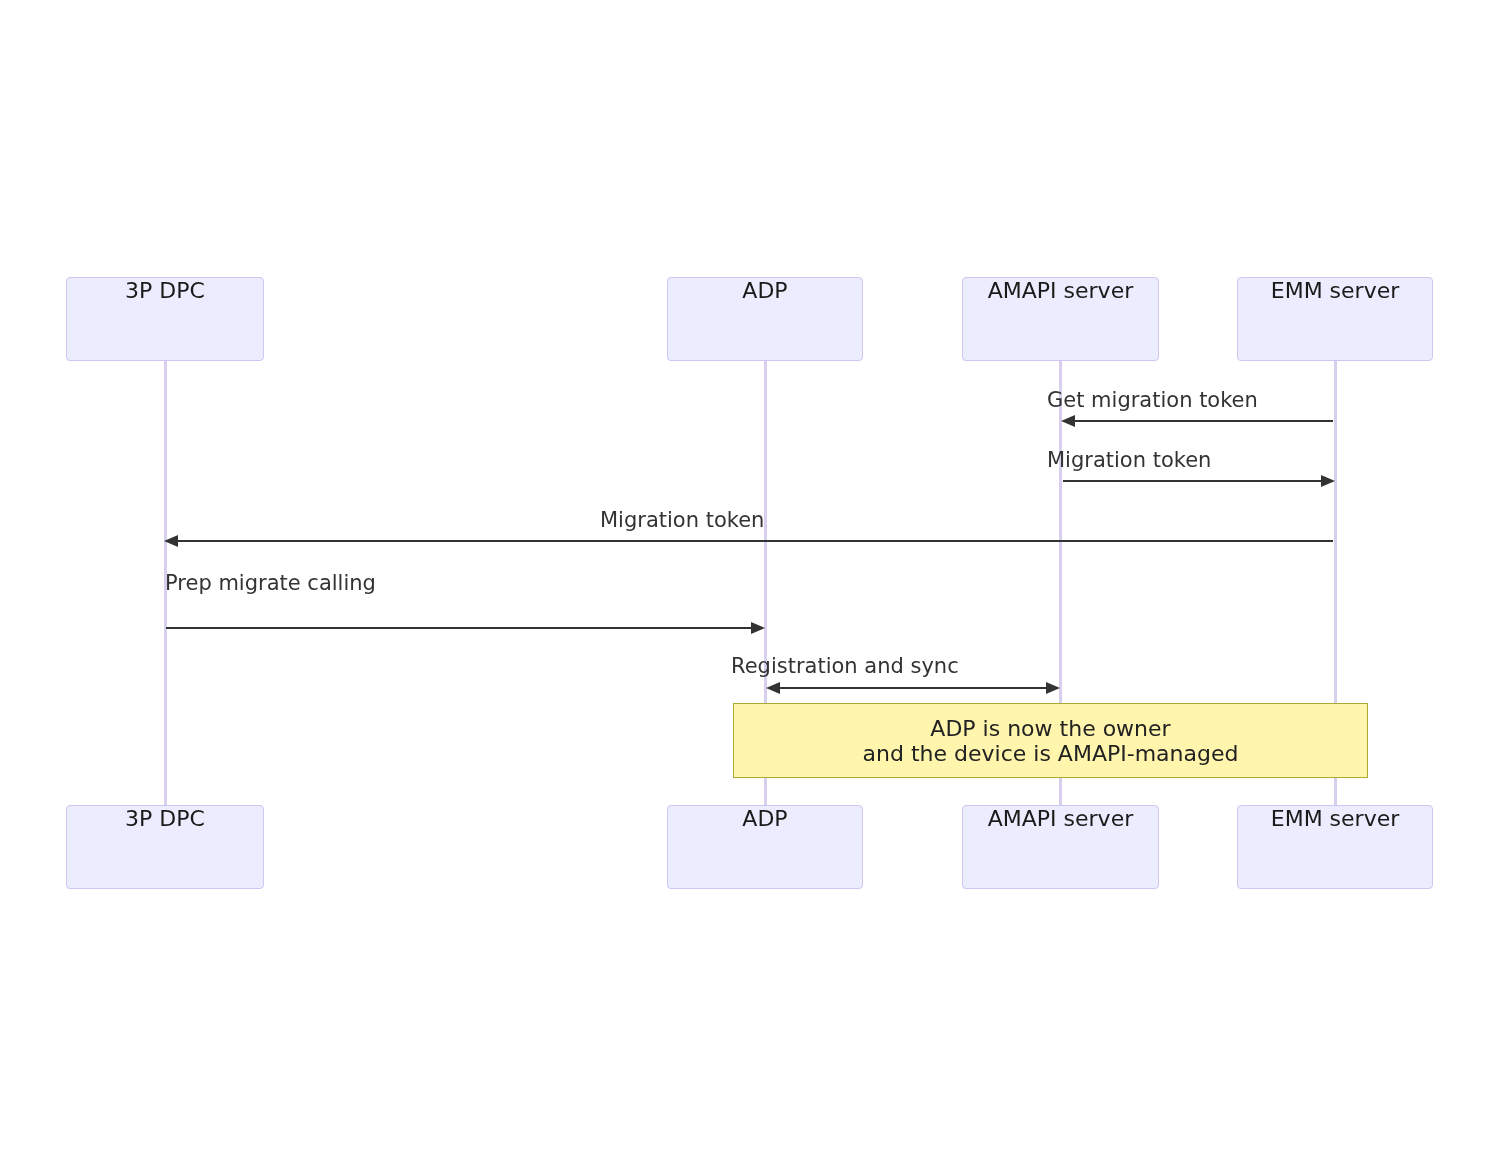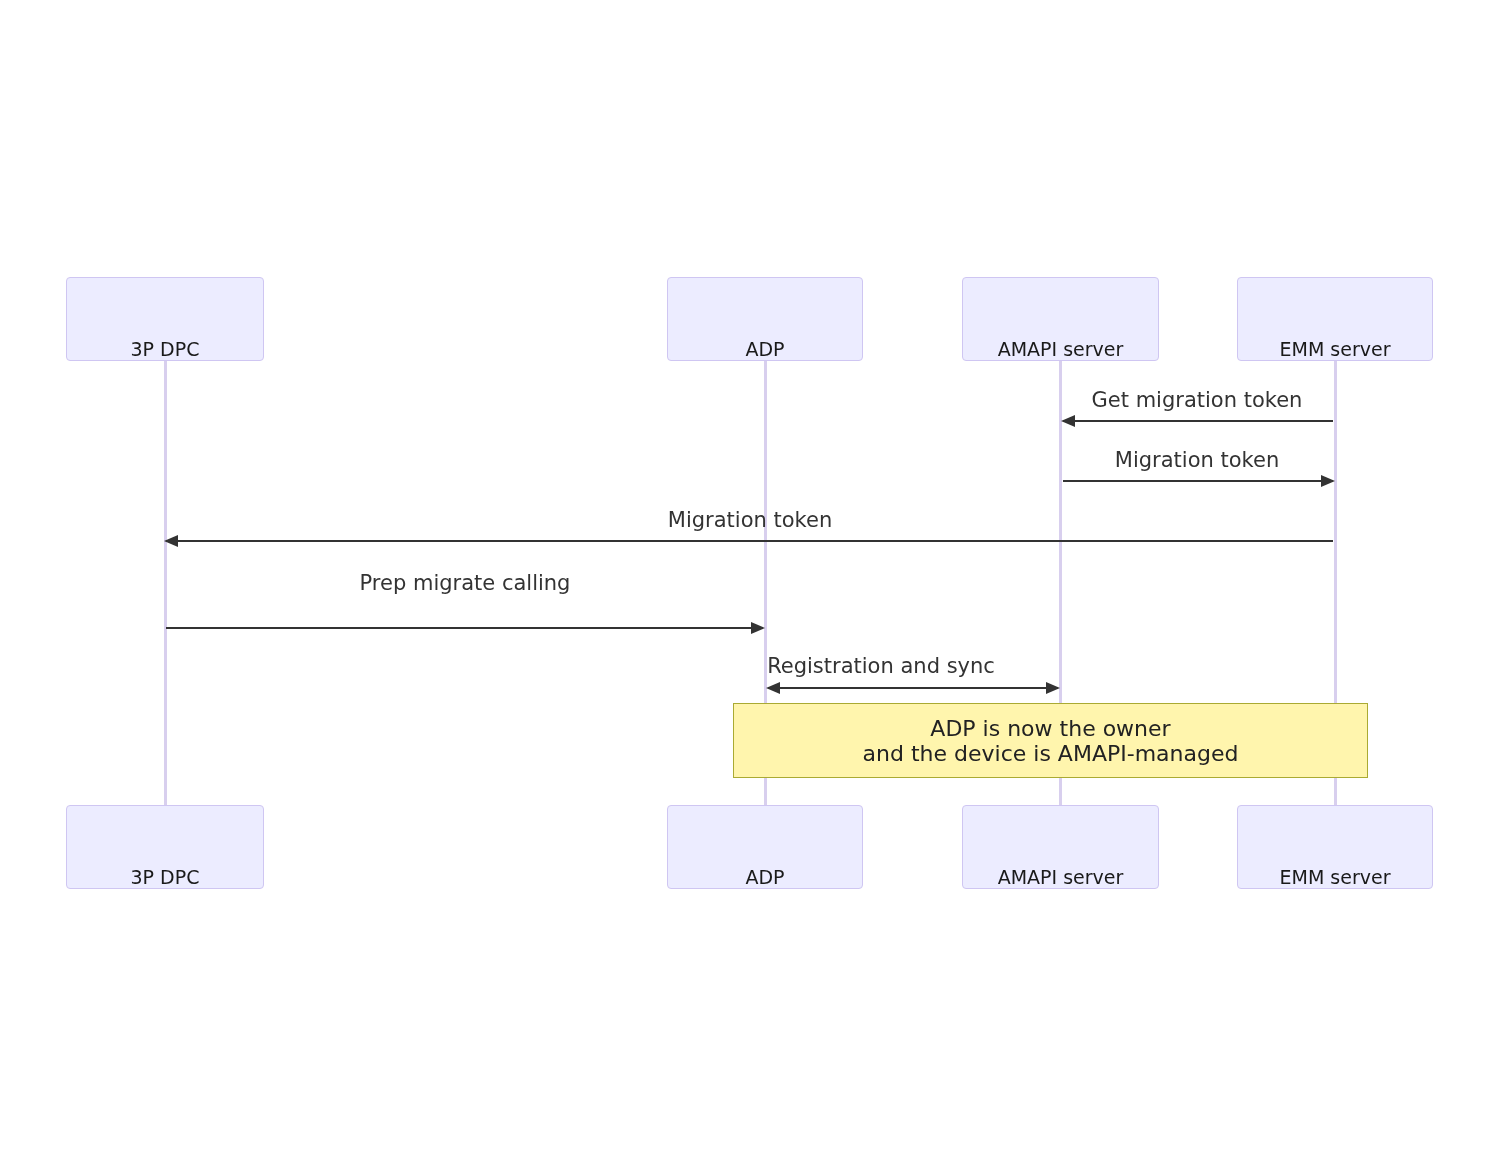--- a/index.html
+++ b/index.html
@@ -29,28 +29,28 @@
     background: var(--lifeline);
   }
   .actor {
     position: absolute;
     height: 84px;
     background: var(--actor-fill);
     border: 1.5px solid var(--actor-border);
     border-radius: 4px;
     box-sizing: border-box;
     display: flex;
-    align-items: flex-end;
+    align-items: flex-start;
     justify-content: center;
-    font-size: 19px;
+    font-size: 22px;
     color: #1a1a1a;
   }
   .msg-label {
     position: absolute;
-    text-align: center;
+    text-align: left;
     font-size: 21px;
     line-height: 25px;
     color: var(--text);
     white-space: nowrap;
   }
   .msg-line {
     position: absolute;
     height: 2px;
     background: var(--arrow);
   }

